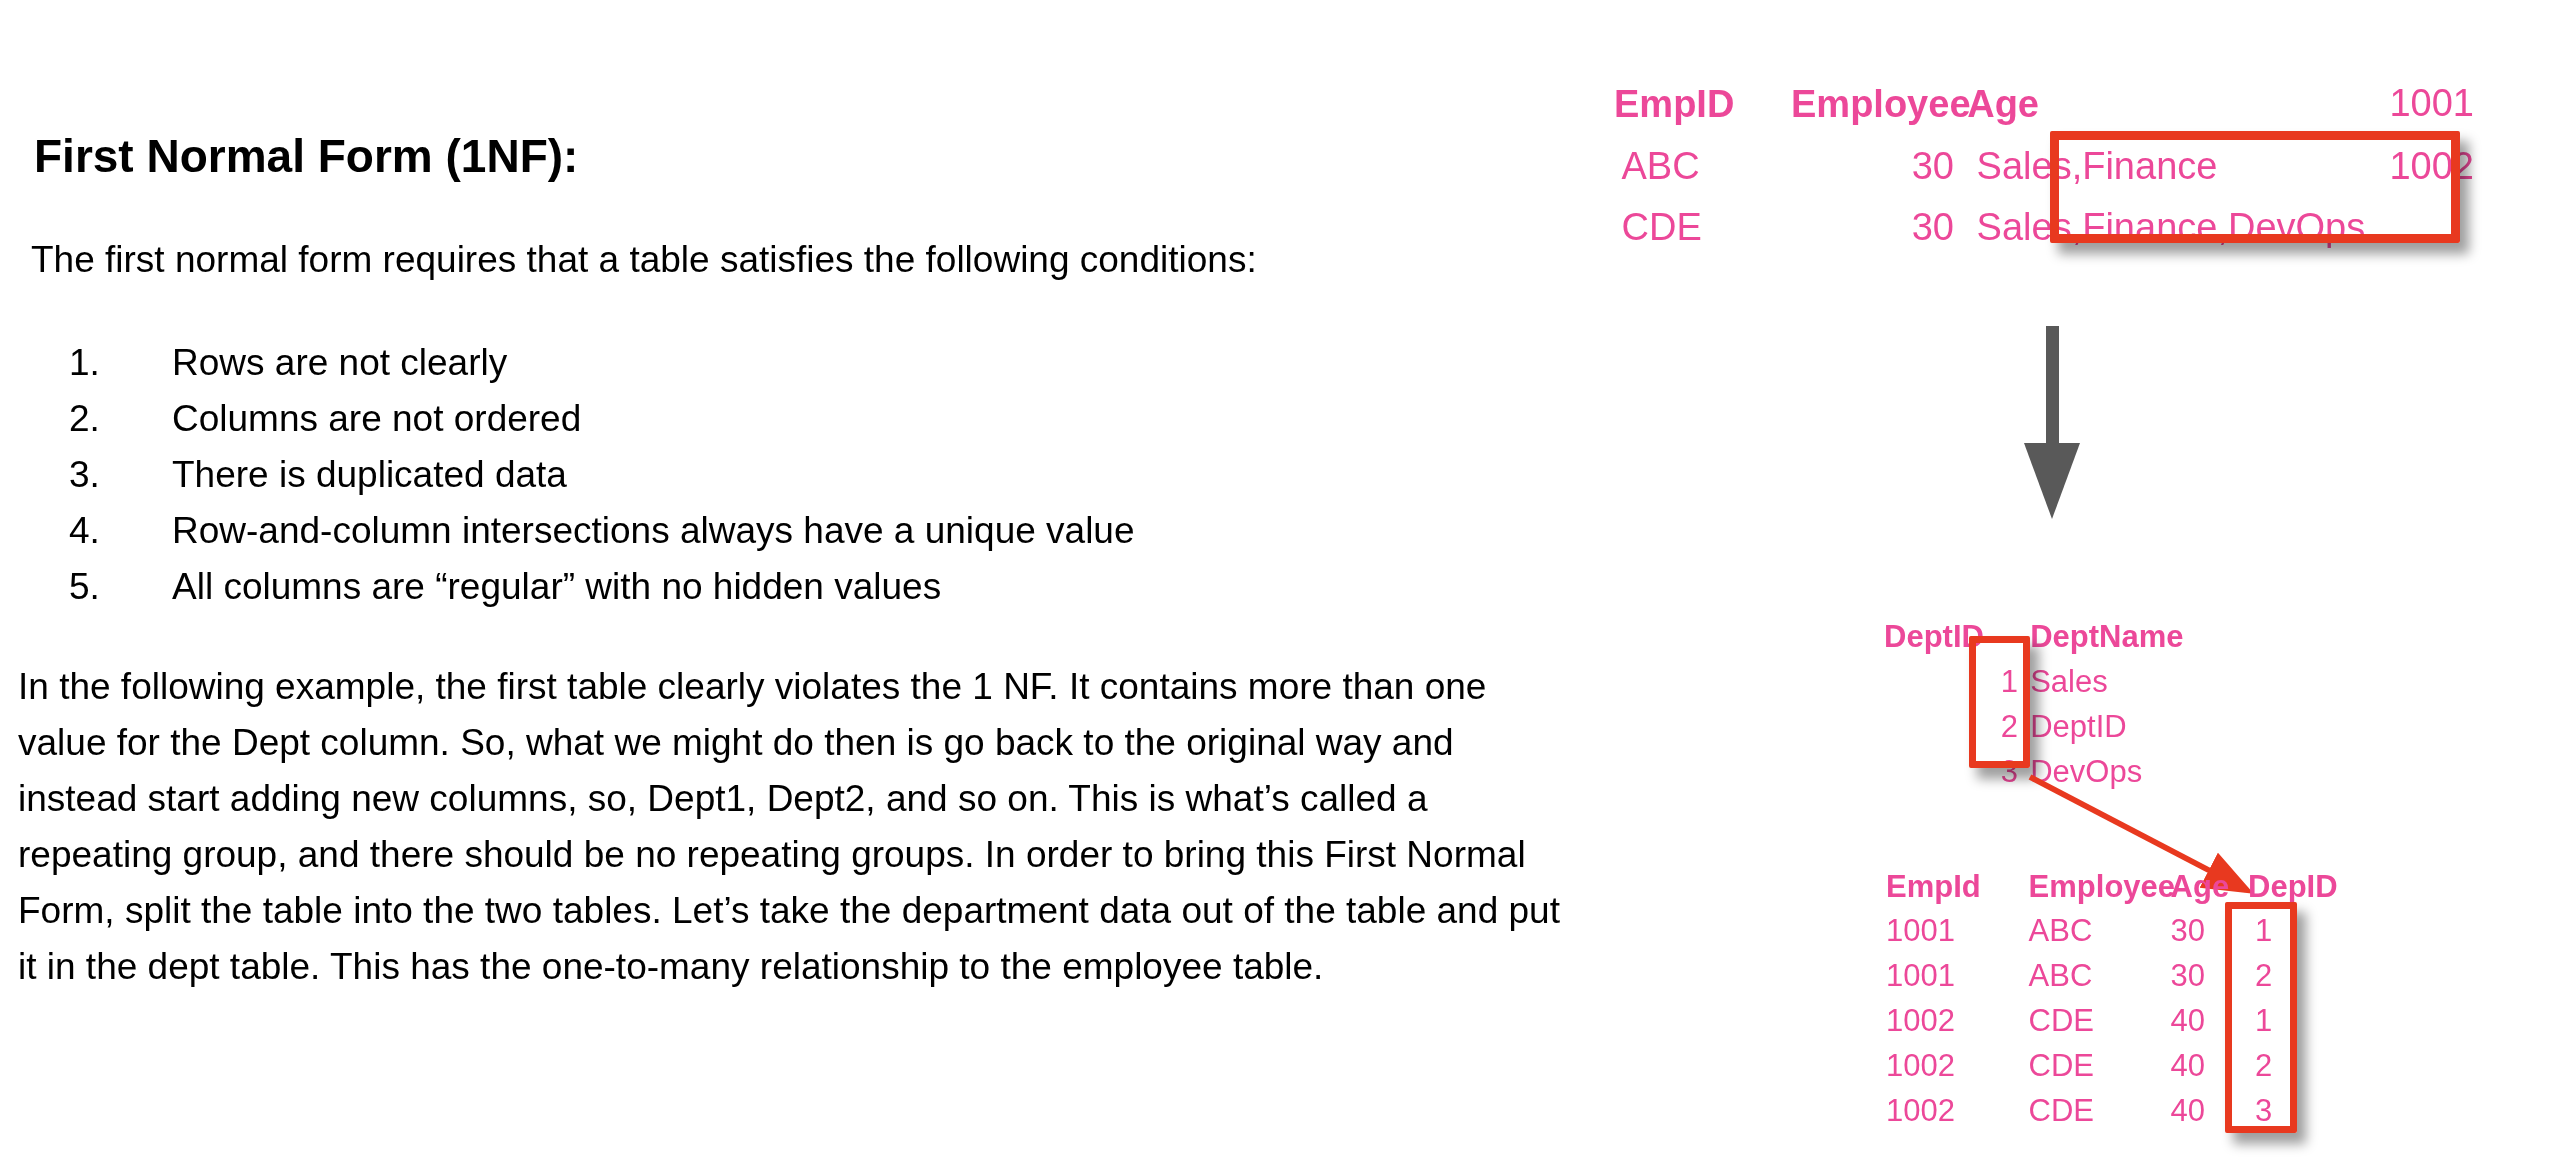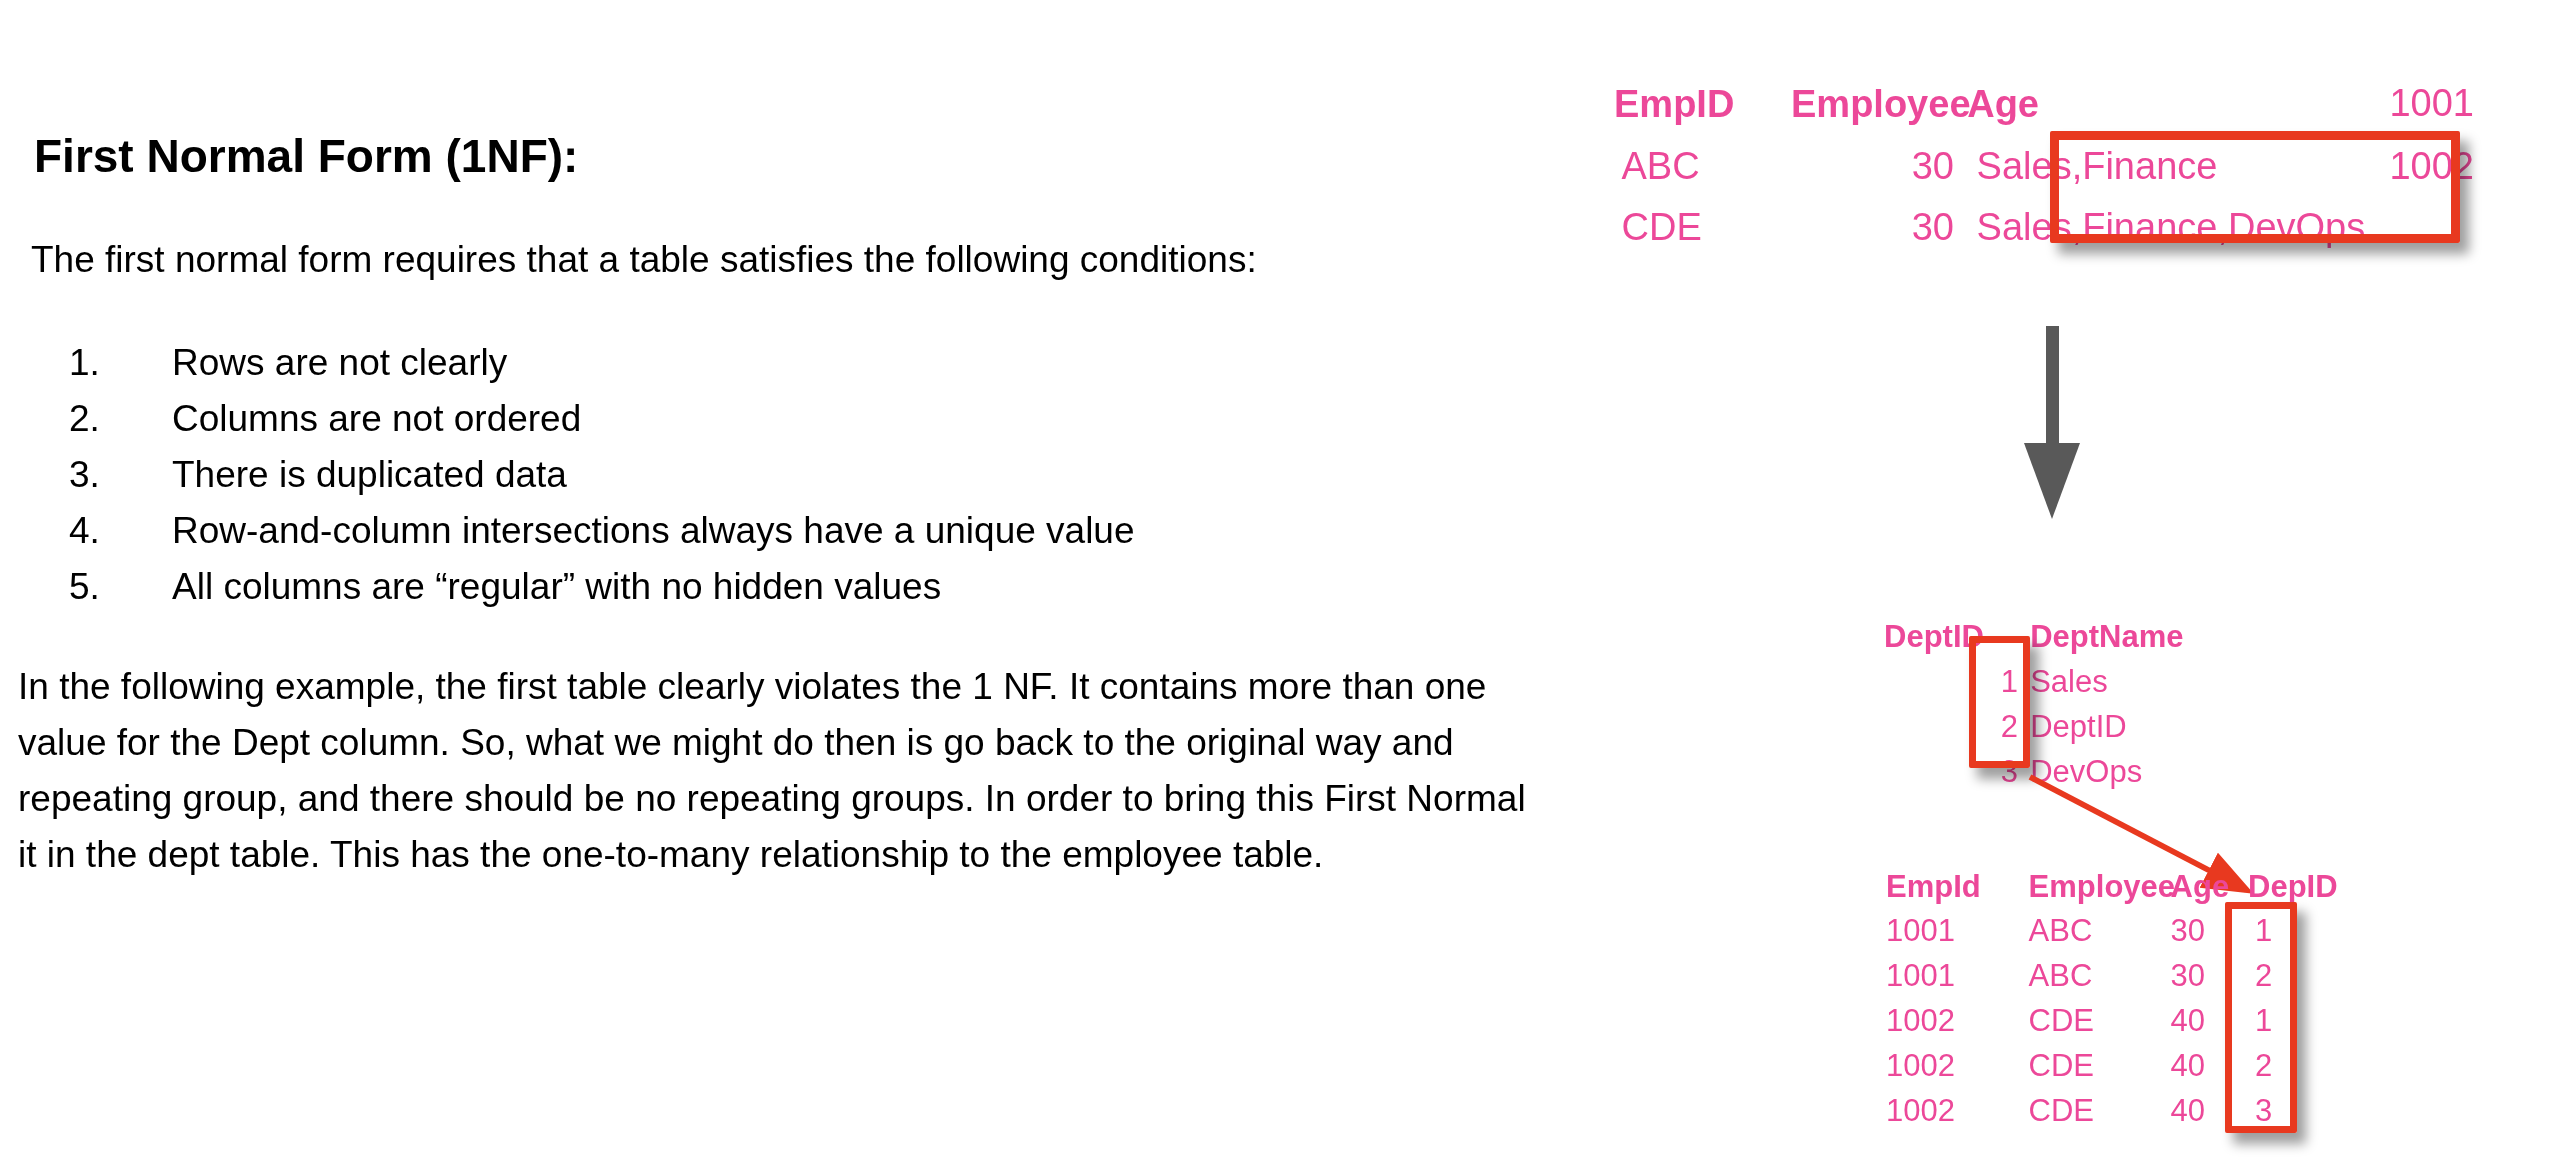--- a/index.html
+++ b/index.html
@@ -104,21 +104,23 @@
     <div class="cond-item">
     <div class="cond-num">5.</div>
     <div class="cond-txt">All columns are “regular” with no hidden values</div>
   </div>
   </div>
 
 <div class="abs para">
 
 <div class="pline">In the following example, the first table clearly violates the 1 NF. It contains more than one</div>
     <div class="pline">value for the Dept column. So, what we might do then is go back to the original way and</div>
+    <div class="pline">instead start adding new columns, so, Dept1, Dept2, and so on. This is what’s called a</div>
     <div class="pline">repeating group, and there should be no repeating groups. In order to bring this First Normal</div>
+    <div class="pline">Form, split the table into the two tables. Let’s take the department data out of the table and put</div>
     <div class="pline">it in the dept table. This has the one-to-many relationship to the employee table.</div>
   </div>
 
 <div class="tbl t-un">
   <div class="cell hdr c1">EmpID</div>
   <div class="cell hdr c2 hdr-employee">Employee</div>
   <div class="cell hdr c3 ar">Age</div>
   <div class="contents">
     
   <div class="contents">

